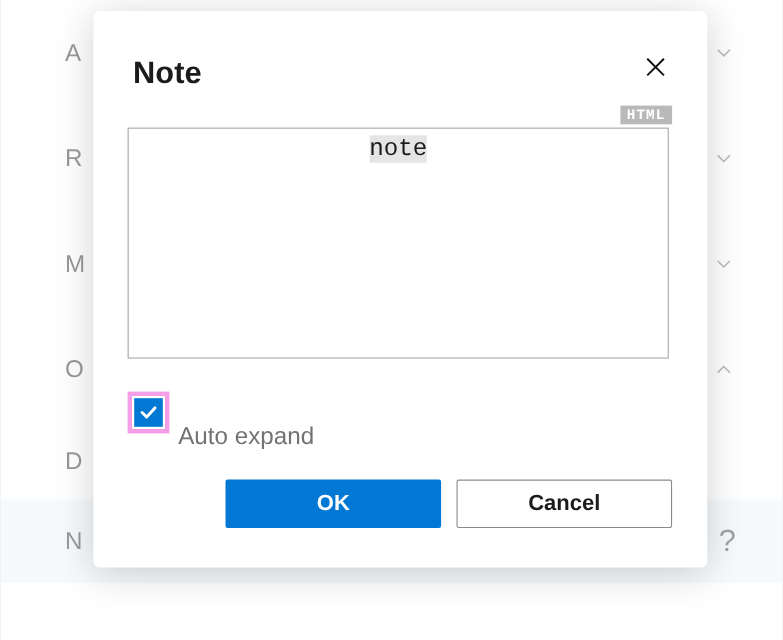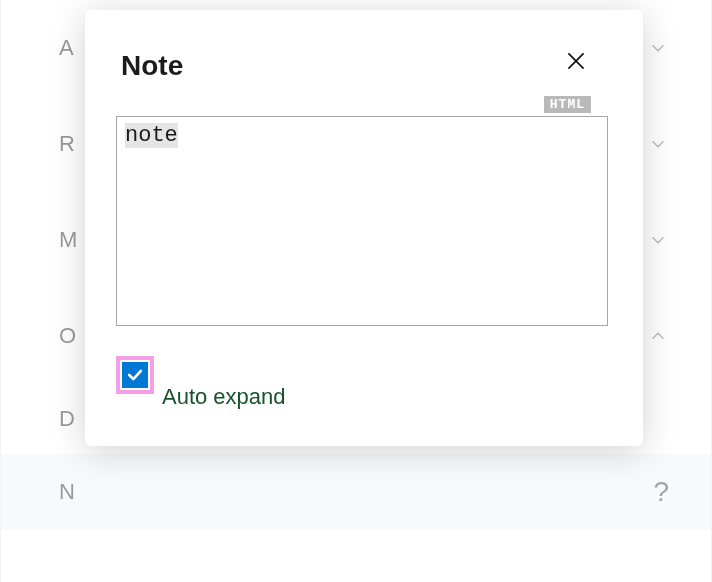--- a/index.html
+++ b/index.html
@@ -45,21 +45,22 @@
       background: rgba(255,255,255,0.55);
     }
     .dialog {
       position: absolute;
       top: 10px;
       left: 85px;
       width: 558px;
       background: #ffffff;
       border-radius: 6px;
       box-shadow: 0 5px 35px rgba(0,0,0,0.18);
-      padding: 40px 52px 36px 36px;
+      padding: 40px 32px 36px 36px;
+      text-align: center;
     }
     .dialog-header {
       display: flex;
       justify-content: space-between;
       align-items: flex-start;
       margin-bottom: 34px;
     }
     .dialog-title {
       font-size: 28px;
       font-weight: 600;
@@ -117,21 +118,21 @@
     }
     .checkbox {
       width: 26px; height: 26px;
       background: #0078d4;
       display: flex; align-items: center; justify-content: center;
       cursor: pointer;
     }
     .checkbox svg { display: block; }
     .checkbox-label {
       font-size: 22px;
-      color: #14532d;
+      color: #737373;
       margin-left: 8px;
       margin-top: 44px;
     }
     .button-row {
       display: flex;
       justify-content: flex-end;
       gap: 14px;
       margin-top: 26px;
     }
     .btn {
@@ -222,13 +223,17 @@
     <span class="checkbox-hl">
       <span class="checkbox">
         <svg width="20" height="20" viewBox="0 0 24 24" fill="none" stroke="#fff" stroke-width="3.2" stroke-linecap="round" stroke-linejoin="round">
             <polyline points="5 12 10 17 19 7"></polyline>
           </svg>
       </span>
     </span>
     <span class="checkbox-label">Auto expand</span>
   </div>
 
+  <div class="button-row">
+    <div class="btn btn-primary">OK</div>
+    <div class="btn btn-secondary">Cancel</div>
+  </div>
 </div>
 
 </body></html>

